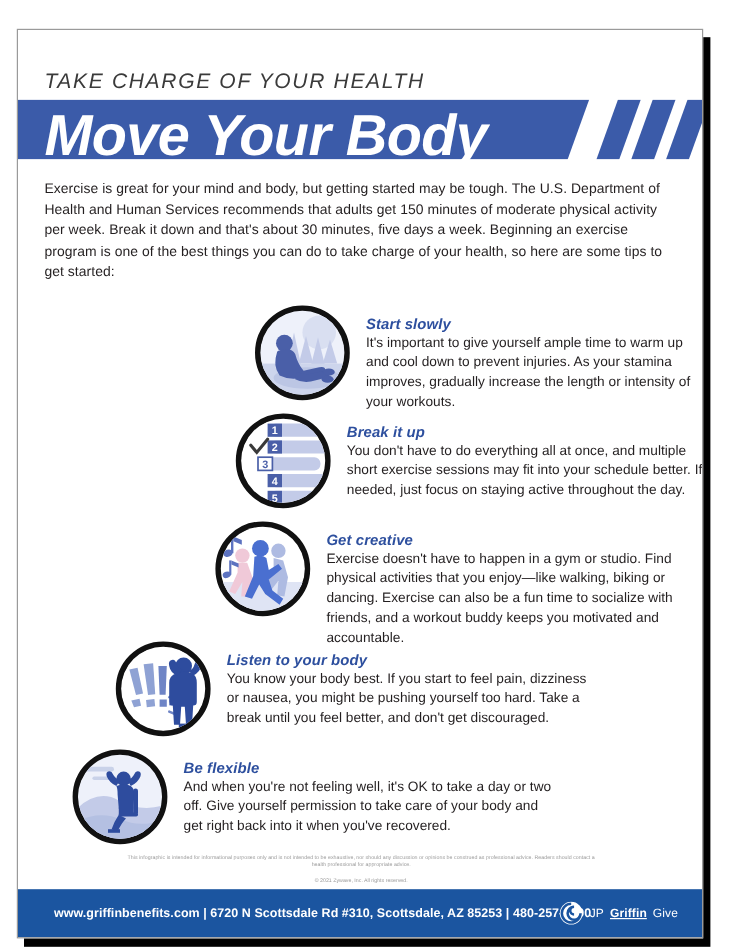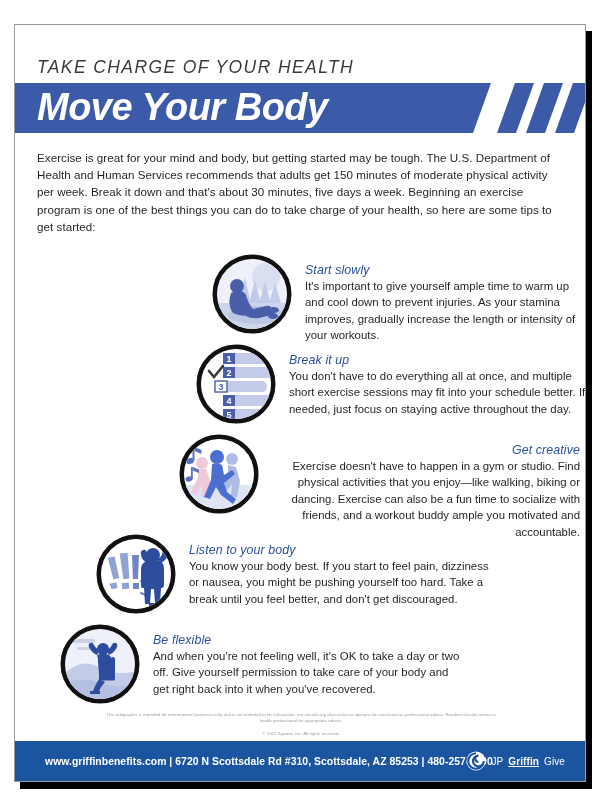--- a/index.html
+++ b/index.html
@@ -49,21 +49,21 @@
     overflow: hidden;
   }
   #title-band svg { display: block; }
   #title-text {
     position: absolute;
     left: 22px;
     top: 61px;
     font-family: "Liberation Sans", sans-serif;
     font-style: italic;
     font-weight: bold;
-    font-size: 38px;
+    font-size: 48px;
     letter-spacing: -0.5px;
     color: #ffffff;
     white-space: nowrap;
   }
 
   
   #intro {
     position: absolute;
     left: 22px;
     top: 124px;
@@ -86,39 +86,39 @@
     height: 82px;
     position: relative;
   }
   .tip-icon svg { display: block; }
   .tip-body {
     padding-left: 12px;
     padding-top: 10px;
   }
   .tip-title {
     font-style: italic;
-    font-weight: normal;
+    font-weight: bold;
     font-size: 12.4px;
     color: #2d4f9e;
     margin-bottom: 1px;
     letter-spacing: 0.1px;
   }
   .tip-text {
     font-size: 11.4px;
     line-height: 16.4px;
     color: #231f20;
     letter-spacing: 0.02px;
   }
 
   #tip-0 { left: 196px; top: 228px; }
   #tip-0 .tip-body { width: 296px; }
   #tip-1 { left: 180px; top: 318px; }
   #tip-1 .tip-body { width: 312px; }
   #tip-2 { left: 163px; top: 408px; }
-  #tip-2 .tip-body { width: 320px; text-align: right; }
+  #tip-2 .tip-body { width: 320px; }
   #tip-3 { left: 80px; top: 508px; }
   #tip-3 .tip-body { width: 320px; }
   #tip-4 { left: 44px; top: 598px; }
   #tip-4 .tip-body { width: 320px; }
 
   
   #disclaimer {
     position: absolute;
     left: 86px;
     top: 687px;
@@ -312,21 +312,21 @@
             <path d="M16.5 14 l7 3 l0 4 l-7 -3z"></path>
             <ellipse cx="11" cy="46" rx="3.5" ry="2.6" transform="rotate(-20 11 46)"></ellipse>
             <rect x="13" y="34" width="1.8" height="12"></rect>
             <path d="M14.8 34 l6 2.5 l0 3.5 l-6 -2.5z"></path>
           </g>
         </g>
       </svg>
     </div>
     <div class="tip-body">
       <div class="tip-title">Get creative</div>
-      <div class="tip-text">Exercise doesn't have to happen in a gym or studio. Find physical activities that you enjoy—like walking, biking or dancing. Exercise can also be a fun time to socialize with friends, and a workout buddy ample you motivated and accountable.</div>
+      <div class="tip-text">Exercise doesn't have to happen in a gym or studio. Find physical activities that you enjoy—like walking, biking or dancing. Exercise can also be a fun time to socialize with friends, and a workout buddy keeps you motivated and accountable.</div>
     </div>
   </div>
 
   <div class="tip" id="tip-4">
     <div class="tip-icon">
       <svg width="82" height="82" viewBox="0 0 82 82">
         <defs>
           <clipPath id="c4">
               <circle cx="41" cy="41" r="35"></circle>
             </clipPath>

